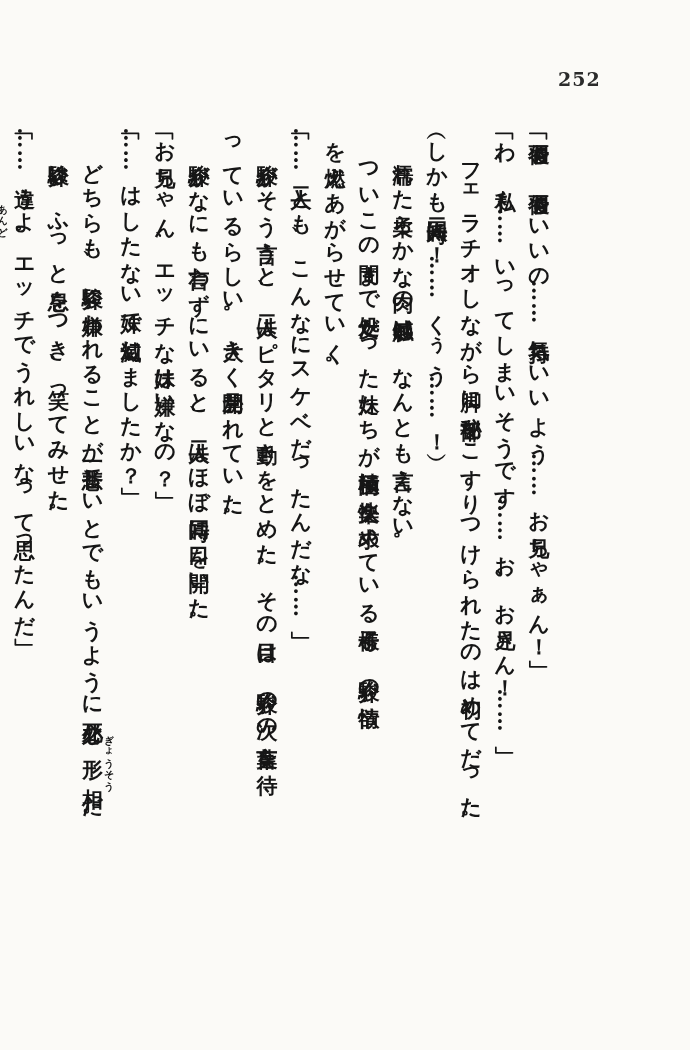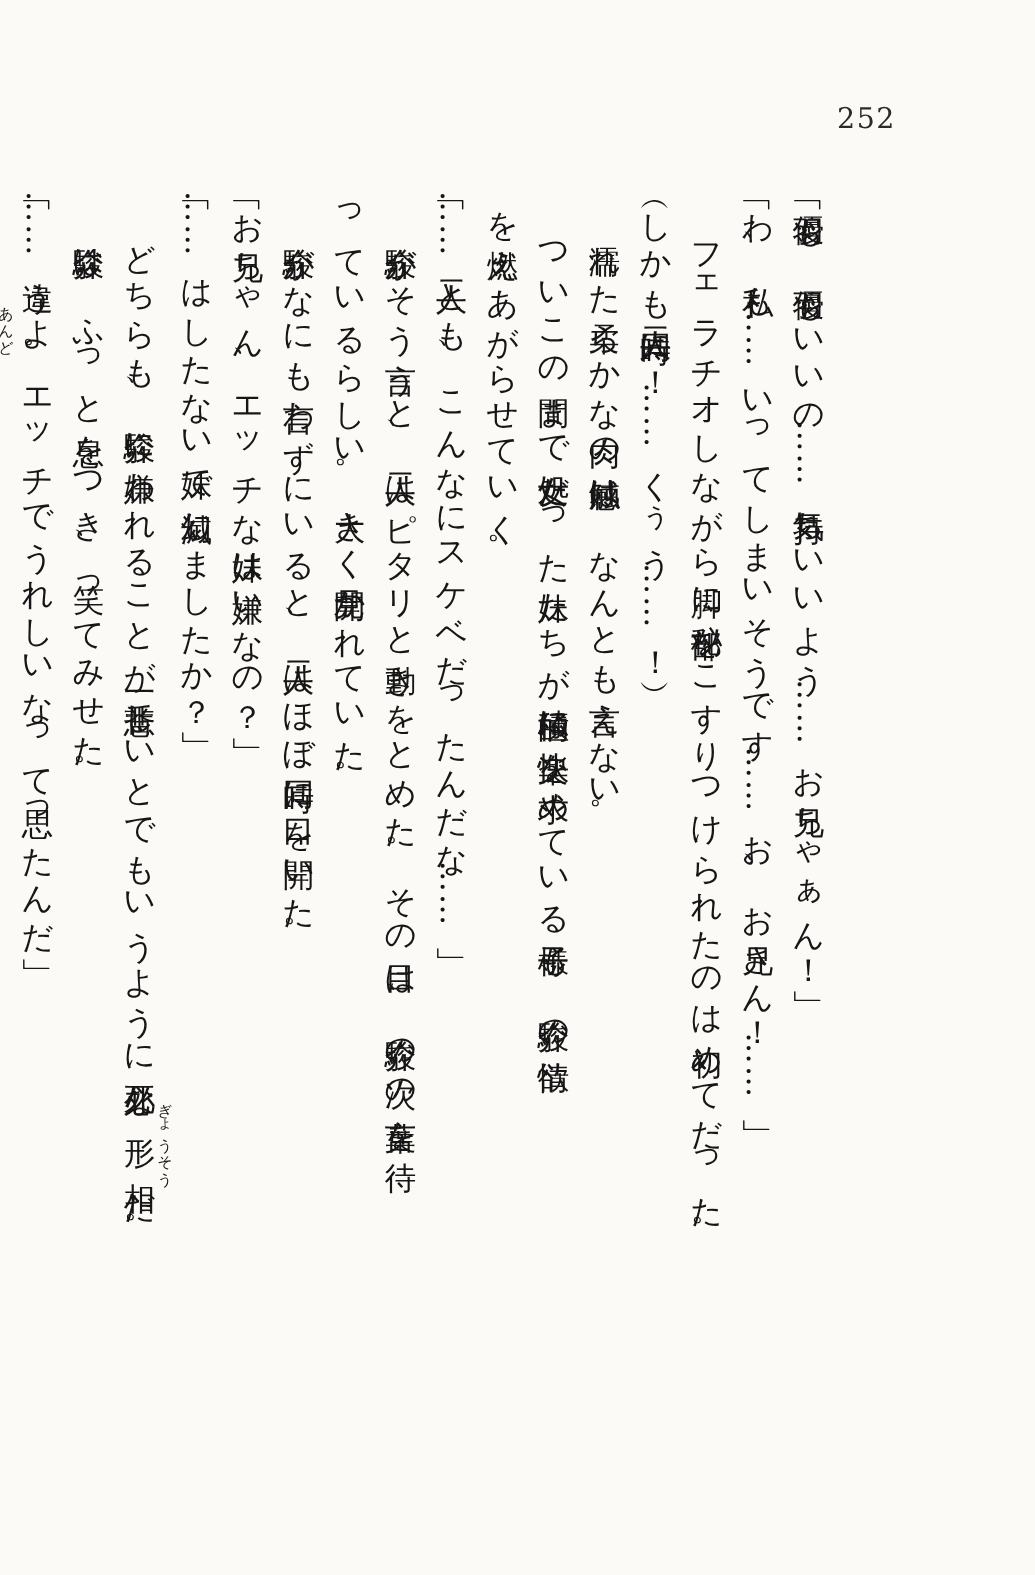--- a/index.html
+++ b/index.html
@@ -8,20 +8,21 @@
     width: 690px;
     height: 1050px;
     overflow: hidden;
     background: #fbfaf7;
   }
   .page {
     position: relative;
     width: 616px;
     height: 1050px;
     font-family: "DejaVu Serif", "Liberation Serif", serif;
+    font-weight: bold;
   }
   .page-number {
     position: absolute;
     top: 68px;
     left: 558px;
     font-size: 19px;
     letter-spacing: 1px;
     color: #2b2b2b;
   }
   .text-block {

